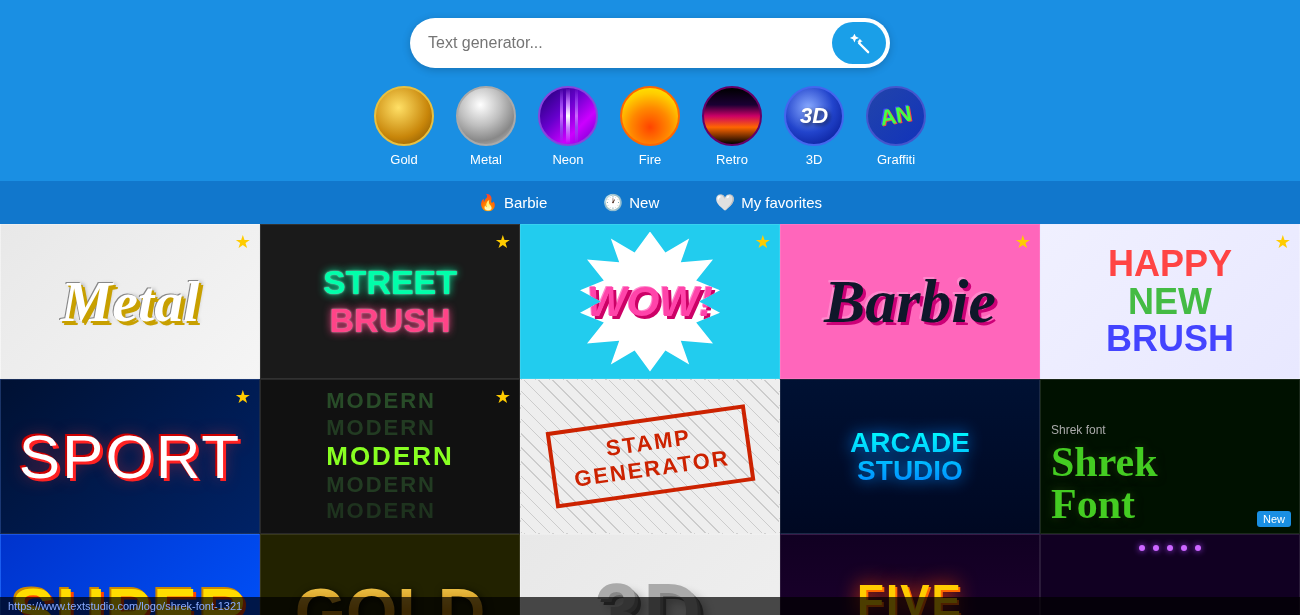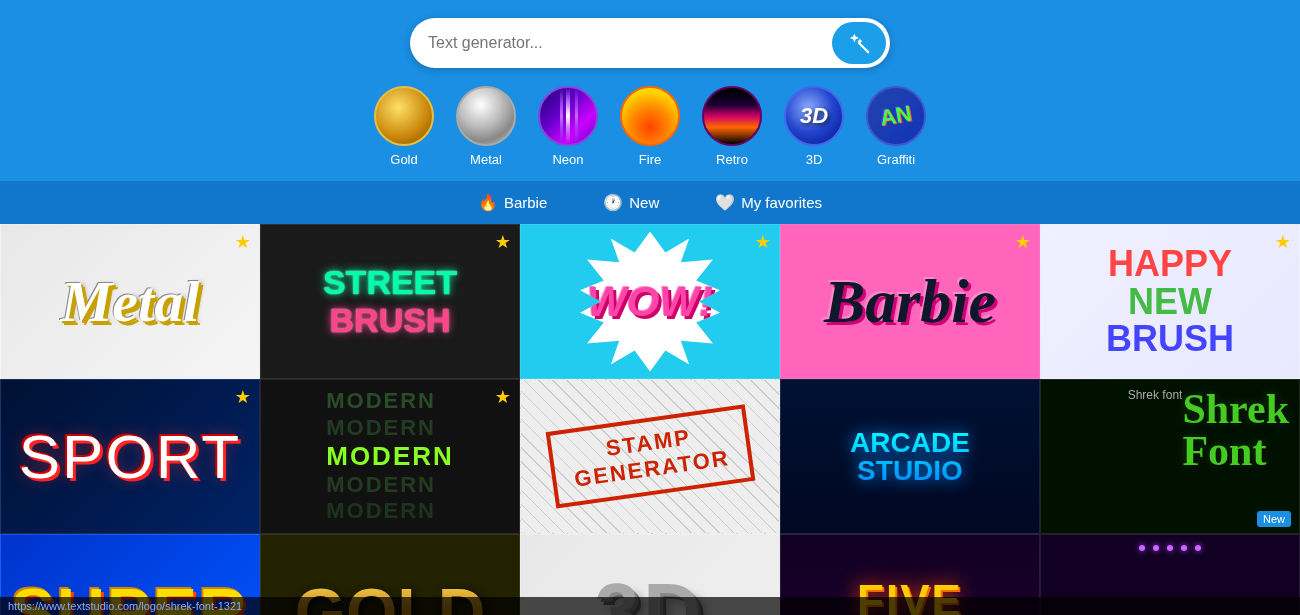--- a/index.html
+++ b/index.html
@@ -411,21 +411,21 @@
       -webkit-background-clip: text;
       background-clip: text;
       text-shadow: none;
       filter: drop-shadow(0 0 8px #0088ff);
     }
 
     
     .cell-shrek {
       background: #001100;
       display: flex;
-      flex-direction: row;
+      flex-direction: column;
       align-items: flex-start;
       justify-content: flex-end;
       padding: 8px 10px;
     }
     .shrek-label {
       color: #aaa;
       font-size: 12px;
       margin-bottom: 4px;
     }
     .shrek-text {

